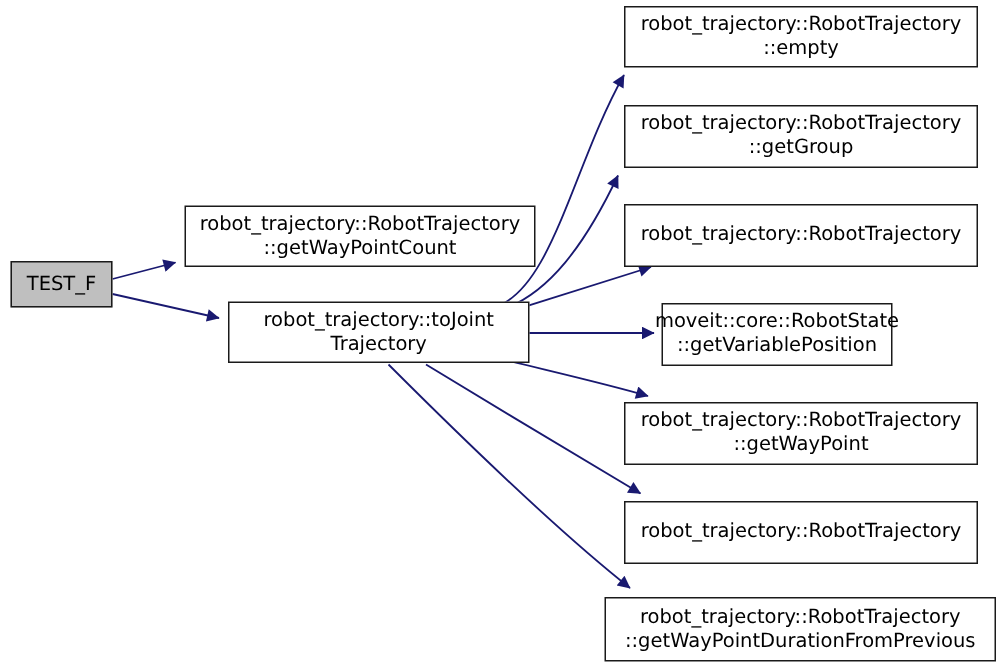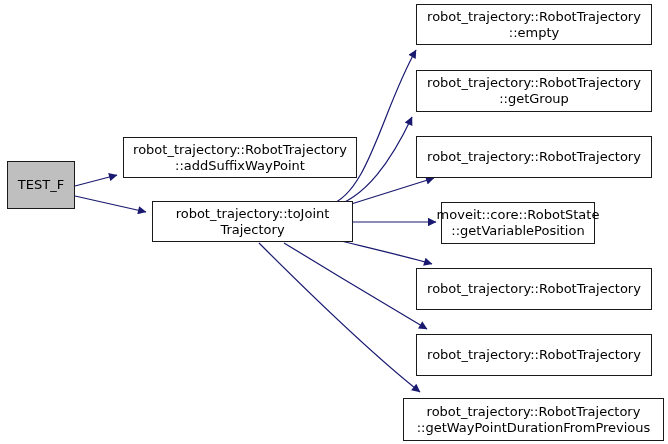--- a/index.html
+++ b/index.html
@@ -68,27 +68,27 @@
     <path class="edge" d="M75,196 L146,212" marker-end="url(#arrow)"></path>
     <path class="edge" d="M329,205 C368,194 382,110 416,50" marker-end="url(#arrow)"></path>
     <path class="edge" d="M329,208 C366,199 392,159 412,117" marker-end="url(#arrow)"></path>
     <path class="edge" d="M329,211 L434,178" marker-end="url(#arrow)"></path>
     <path class="edge" d="M329,222 L436,222" marker-end="url(#arrow)"></path>
     <path class="edge" d="M329,238 C365,247 405,256 432,264" marker-end="url(#arrow)"></path>
     <path class="edge" d="M284,243 C330,271 385,304 427,329" marker-end="url(#arrow)"></path>
     <path class="edge" d="M259,243 C303,287 368,351 420,392" marker-end="url(#arrow)"></path>
   </svg>
 
-  <div class="node root" style="left:7px; top:161px; width:68px; height:48px;">
+  <div class="node root" style="left:7px; top:174px; width:68px; height:31px;">
     <span>TEST_F</span>
   </div>
 
   <div class="node" style="left:123px; top:137px; width:234px; height:41px;">
     <span>robot_trajectory::RobotTrajectory</span>
-    <span>::addSuffixWayPoint</span>
+    <span>::getWayPointCount</span>
   </div>
 
   <div class="node" style="left:152px; top:201px; width:201px; height:41px;">
     <span>robot_trajectory::toJoint</span>
     <span>Trajectory</span>
   </div>
 
   <div class="node" style="left:416px; top:4px; width:236px; height:41px;">
     <span>robot_trajectory::RobotTrajectory</span>
     <span>::empty</span>
@@ -103,20 +103,21 @@
     <span>robot_trajectory::RobotTrajectory</span>
   </div>
 
   <div class="node" style="left:441px; top:202px; width:154px; height:42px;">
     <span>moveit::core::RobotState</span>
     <span>::getVariablePosition</span>
   </div>
 
   <div class="node" style="left:416px; top:268px; width:236px; height:42px;">
     <span>robot_trajectory::RobotTrajectory</span>
+    <span>::getWayPoint</span>
   </div>
 
   <div class="node" style="left:416px; top:334px; width:236px; height:42px;">
     <span>robot_trajectory::RobotTrajectory</span>
   </div>
 
   <div class="node" style="left:403px; top:398px; width:261px; height:43px;">
     <span>robot_trajectory::RobotTrajectory</span>
     <span>::getWayPointDurationFromPrevious</span>
   </div>

